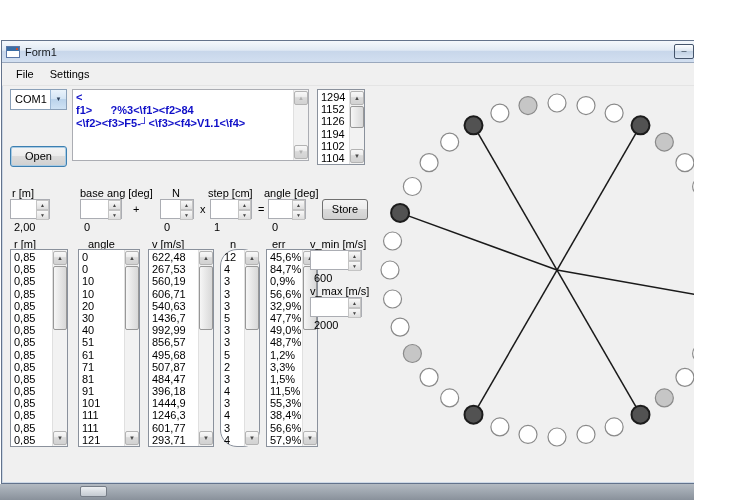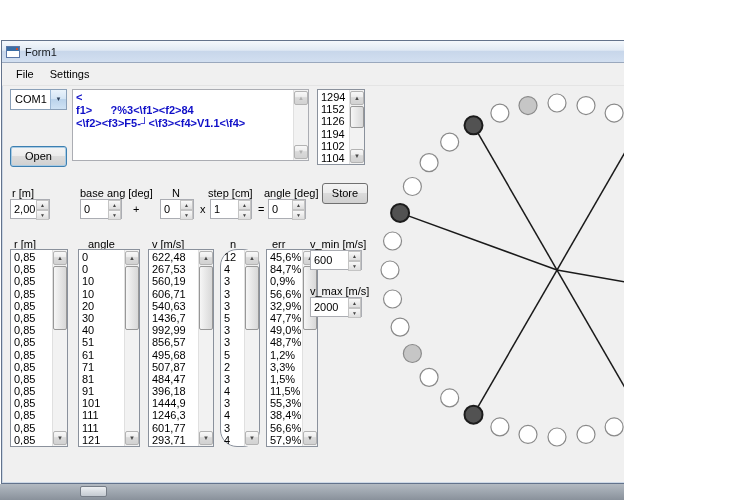--- a/index.html
+++ b/index.html
@@ -1,17 +1,17 @@
 <!DOCTYPE html>
 <html><head>
 <meta charset="utf-8">
 <style>
   *{box-sizing:border-box;margin:0;padding:0;}
   html,body{background:#ffffff;}
-  .stage{position:relative;width:624px;height:500px;background:#ffffff;overflow:hidden;
+  .stage{position:relative;width:694px;height:500px;background:#ffffff;overflow:hidden;
          font-family:"Liberation Sans",sans-serif;font-size:11px;color:#000;}
   
   .window{position:absolute;left:1px;top:40px;width:748px;height:444px;background:#f0f0f0;
           border:1px solid #63738c;box-shadow:0 0 0 1px #cdd8e6 inset;}
   .titlebar{position:absolute;left:0;top:0;right:0;height:22px;display:flex;align-items:center;
             padding:0 4px;border-bottom:1px solid #9aa8bd;
             background:linear-gradient(#f4f8fc,#e0e9f4 45%,#c7d6ea 46%,#d2dff0);}
   .app-icon{width:14px;height:12px;border:1px solid #5a77a8;background:#fff;position:relative;}
   .app-icon::before{content:"";position:absolute;left:0;top:0;right:0;height:4px;background:#3b6ea5;}
   .app-icon::after{content:"";position:absolute;right:1px;top:1px;width:2px;height:2px;background:#d04a2a;}
@@ -44,21 +44,21 @@
   .vsb{position:absolute;top:0;right:0;bottom:0;width:15px;background:#f2f2f2;border-left:1px solid #e0e0e0;}
   .sbtn{position:absolute;left:0;width:14px;height:14px;border:1px solid #b3b3b3;border-radius:2px;
         text-align:center;font-size:6px;line-height:12px;color:#4b4b4b;
         background:linear-gradient(#f8f8f8,#ececec 45%,#dadada 46%,#d2d2d2);}
   .sbtn.up{top:1px;} .sbtn.down{bottom:1px;}
   .vsb.disabled .sbtn{color:#b0b0b0;}
   .sthumb{position:absolute;left:0;width:14px;border:1px solid #989898;border-radius:2px;
           background:linear-gradient(to right,#f6f6f6,#d8d8d8);}
   
   .nud{position:absolute;height:20px;background:#fff;border:1px solid #abadb3;display:flex;}
-  .nud .val{flex:1;padding:3px 0 12px 3px;overflow:hidden;}
+  .nud .val{flex:1;padding:3px 0 12px 3px;overflow:hidden;margin-top:18px;}
   .nud .spin{width:13px;display:flex;flex-direction:column;}
   .nud .sp{flex:1;text-align:center;font-size:5px;line-height:8px;color:#444;border:1px solid #c4c4c4;
            background:linear-gradient(#f9f9f9,#dedede);}
   
   .polar-svg{position:absolute;left:0;top:0;}
   
   .bottom-strip{position:absolute;left:0;top:484px;width:750px;height:16px;
                 background:linear-gradient(#b3bac2,#89919b);}
   .bs-thumb{position:absolute;left:80px;top:2px;width:27px;height:11px;border:1px solid #767d87;
             border-radius:2px;background:linear-gradient(#eceff2,#c4cad1);}
@@ -159,21 +159,21 @@
         </div>
     </div>
     <span class="lbl" style="left:256px;top:162px;">=</span>
     <div class="nud" style="left:266px;top:158px;width:38px;">
       <div class="val">0</div>
       <div class="spin">
           <div class="sp">▲</div>
           <div class="sp">▼</div>
         </div>
     </div>
-    <div class="btn" style="left:320px;top:142px;width:46px;height:21px;">Store</div>
+    <div class="btn" style="left:320px;top:158px;width:46px;height:21px;">Store</div>
 
     <span class="lbl" style="left:12px;top:197px;">r [m]</span>
     <span class="lbl" style="left:86px;top:197px;">angle</span>
     <span class="lbl" style="left:150px;top:197px;">v [m/s]</span>
     <span class="lbl" style="left:228px;top:197px;">n</span>
     <span class="lbl" style="left:270px;top:197px;">err</span>
 
     <div class="listbox" style="left:8px;top:208px;width:58px;height:198px;">
       <div class="lb-items">
           <div class="lb-row">0,85</div>

